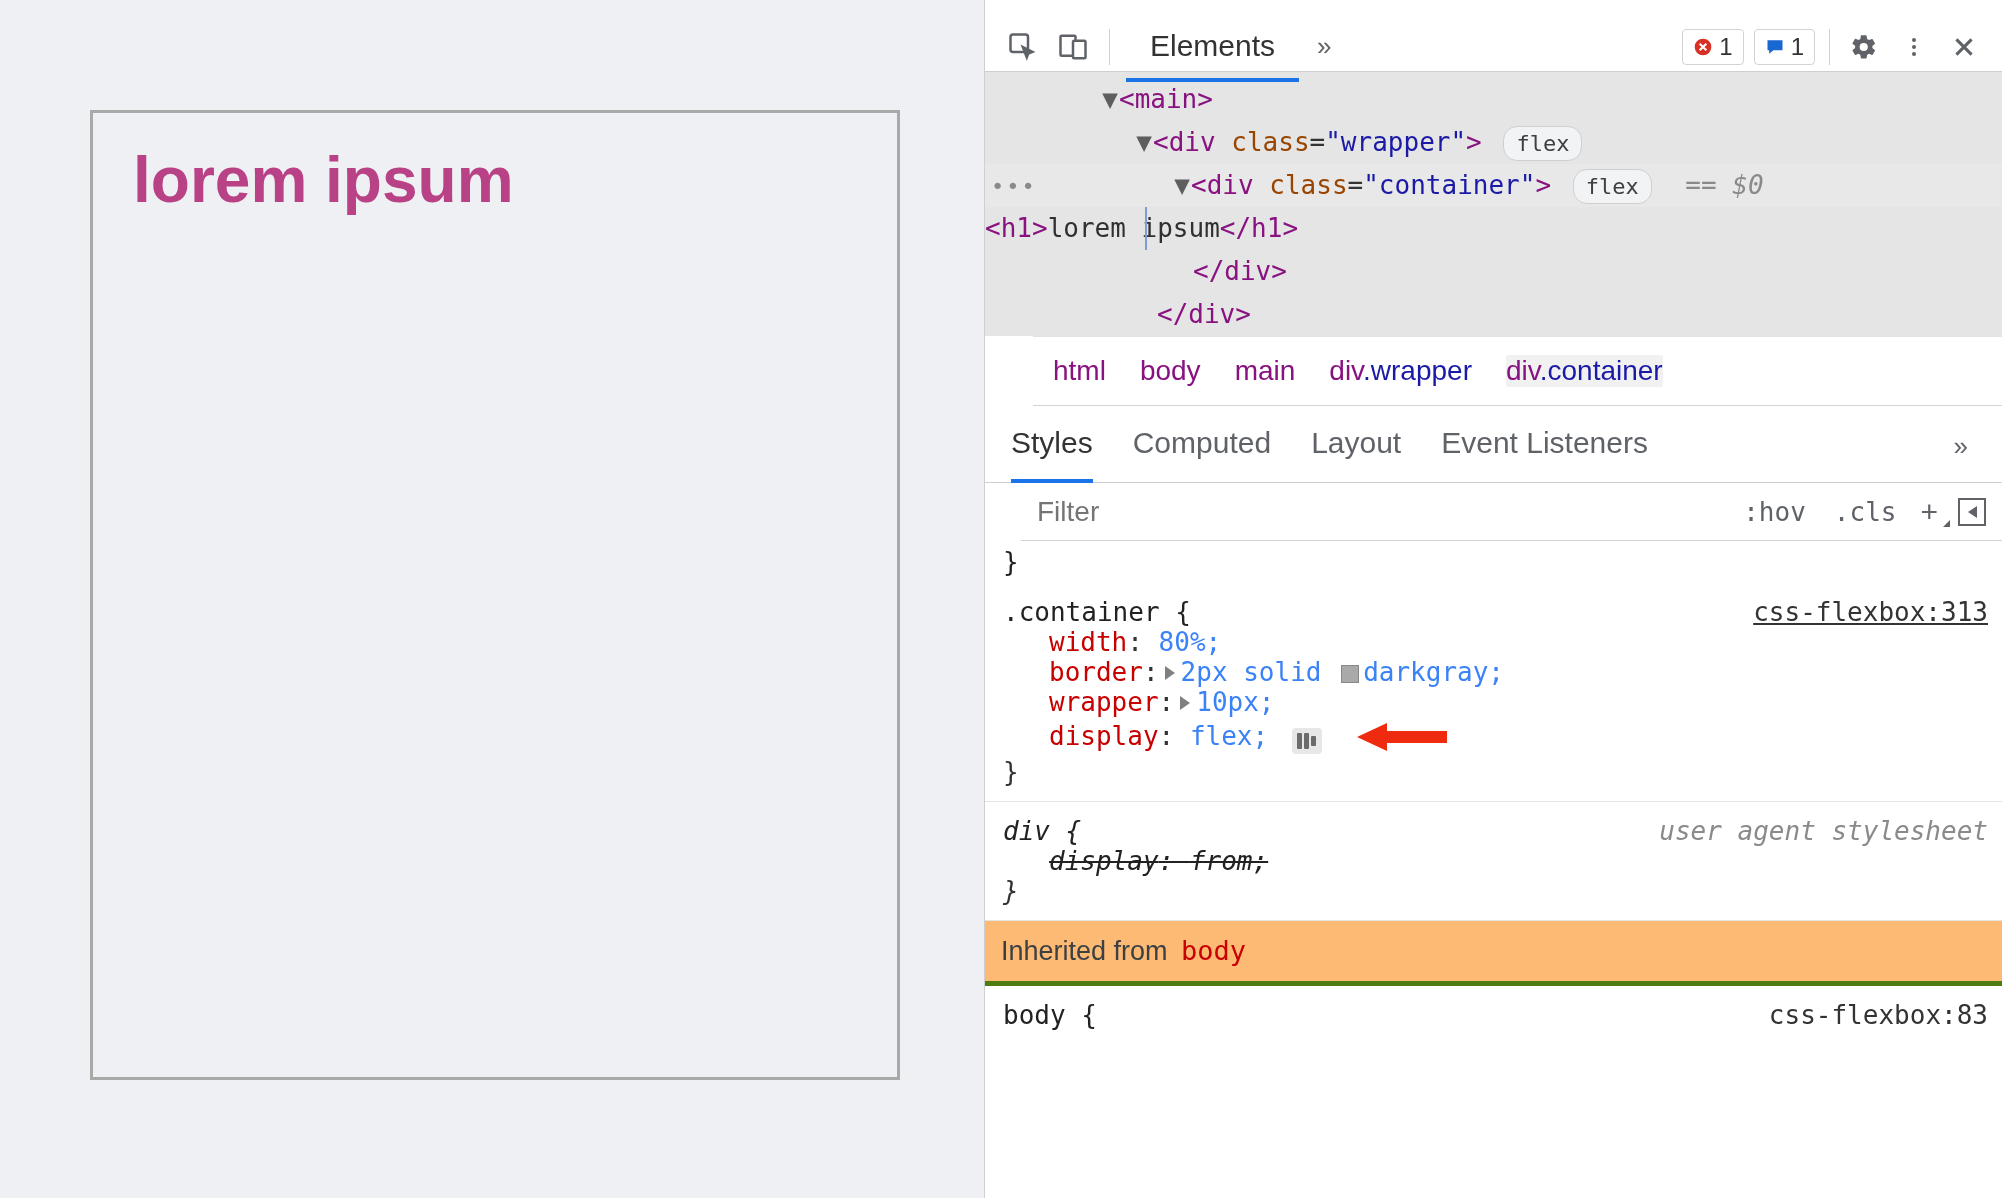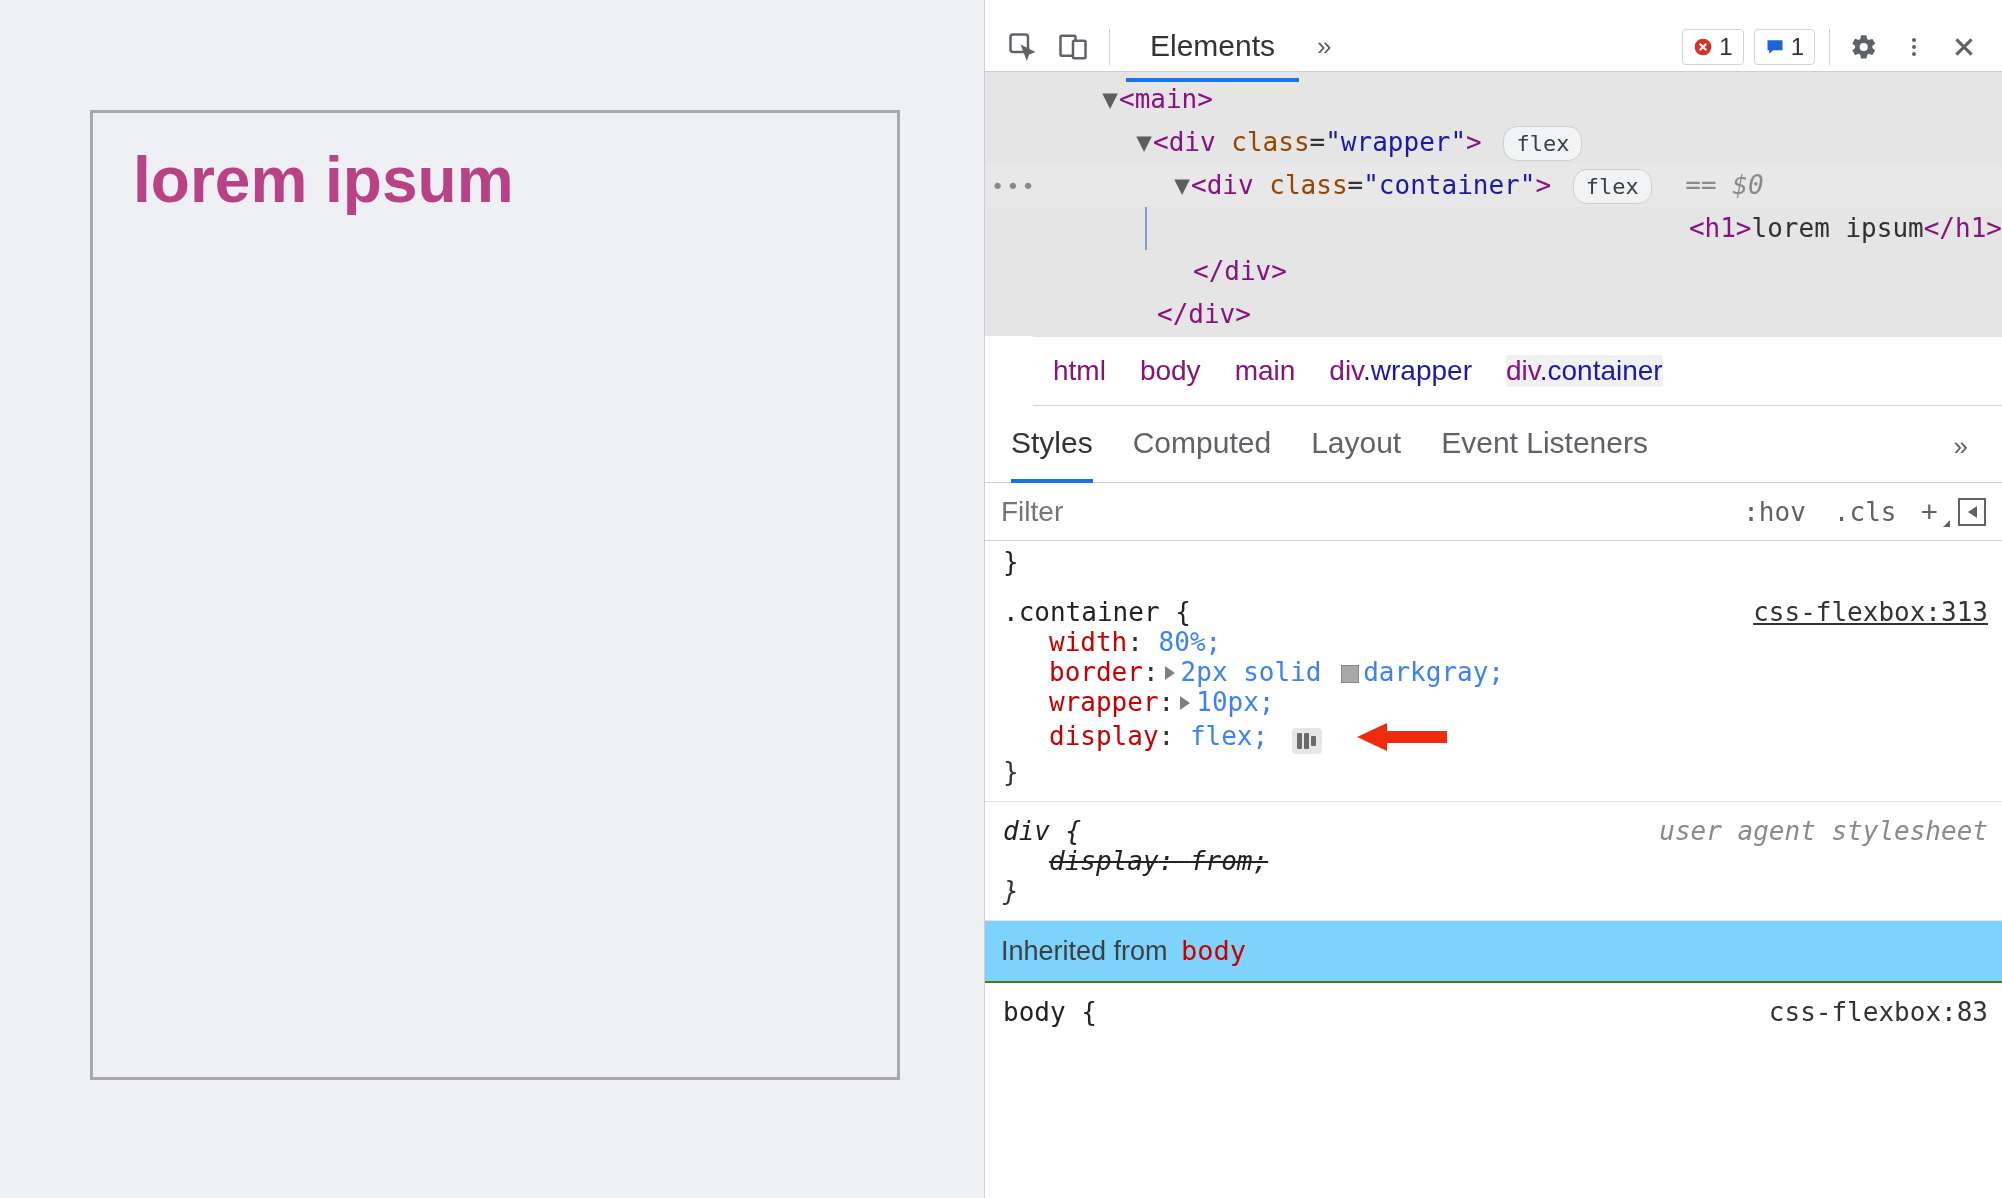--- a/index.html
+++ b/index.html
@@ -167,20 +167,21 @@
   }
   .sub-tabs .tab { padding: 10px 0 16px 0; }
   .sub-tabs .tab.active::after { bottom:-7px; }
 
   
   .filter-bar {
     display:flex;
     align-items:center;
     border-bottom:1px solid #d3d3d3;
     height:58px;
+    margin-left:36px;
   }
   .filter-bar input {
     flex:1;
     border:none;
     outline:none;
     font-size:28px;
     padding: 10px 16px;
     color:#5f6368;
   }
   .filter-bar .mini {
@@ -261,25 +262,25 @@
 
   .arrow{
     display:inline-block;
     vertical-align:middle;
     margin-left:20px;
   }
   .arrow svg{display:block;}
 
   
   .inh {
-    background:#7dd3fc;
+    background:#fdba74;
     padding:14px 16px;
     font-size:27px;
     color:#3c4043;
-    border-bottom:2px solid #4d7c0f;
+    border-bottom:5px solid #4d7c0f;
     font-family: -apple-system, Arial, sans-serif;
   }
   .inh .sel{ font-family:"SF Mono",Menlo,monospace; color:#c80000; margin-left:6px; }
 
   .partial{ padding:6px 18px; color:#222;}
 </style>
 </head>
 <body>
 
 <div class="page-preview">
@@ -347,21 +348,21 @@
     <div class="dom-line" style="padding-left:150px;">
       <span class="tw">▼</span><span class="tag">&lt;div</span> <span class="attr-n">class</span>=<span class="attr-v">"wrapper"</span><span class="tag">&gt;</span>
       <span class="pill">flex</span>
     </div>
     <div class="dom-line dom-selected" style="padding-left:188px;">
       <span class="dom-dots">•••</span>
       <span class="tw">▼</span><span class="tag">&lt;div</span> <span class="attr-n">class</span>=<span class="attr-v">"container"</span><span class="tag">&gt;</span>
       <span class="pill">flex</span>
       <span class="eqsel">== $0</span>
     </div>
-    <div class="dom-line dom-barline" style="padding-left:234px;text-align:right;">
+    <div class="dom-line dom-barline" style="">
       <span class="tag">&lt;h1&gt;</span><span class="txt">lorem ipsum</span><span class="tag">&lt;/h1&gt;</span>
     </div>
     <div class="dom-line" style="padding-left:208px;">
       <span class="tag">&lt;/div&gt;</span>
     </div>
     <div class="dom-line" style="padding-left:172px;">
       <span class="tag">&lt;/div&gt;</span>
     </div>
   </div>
 

